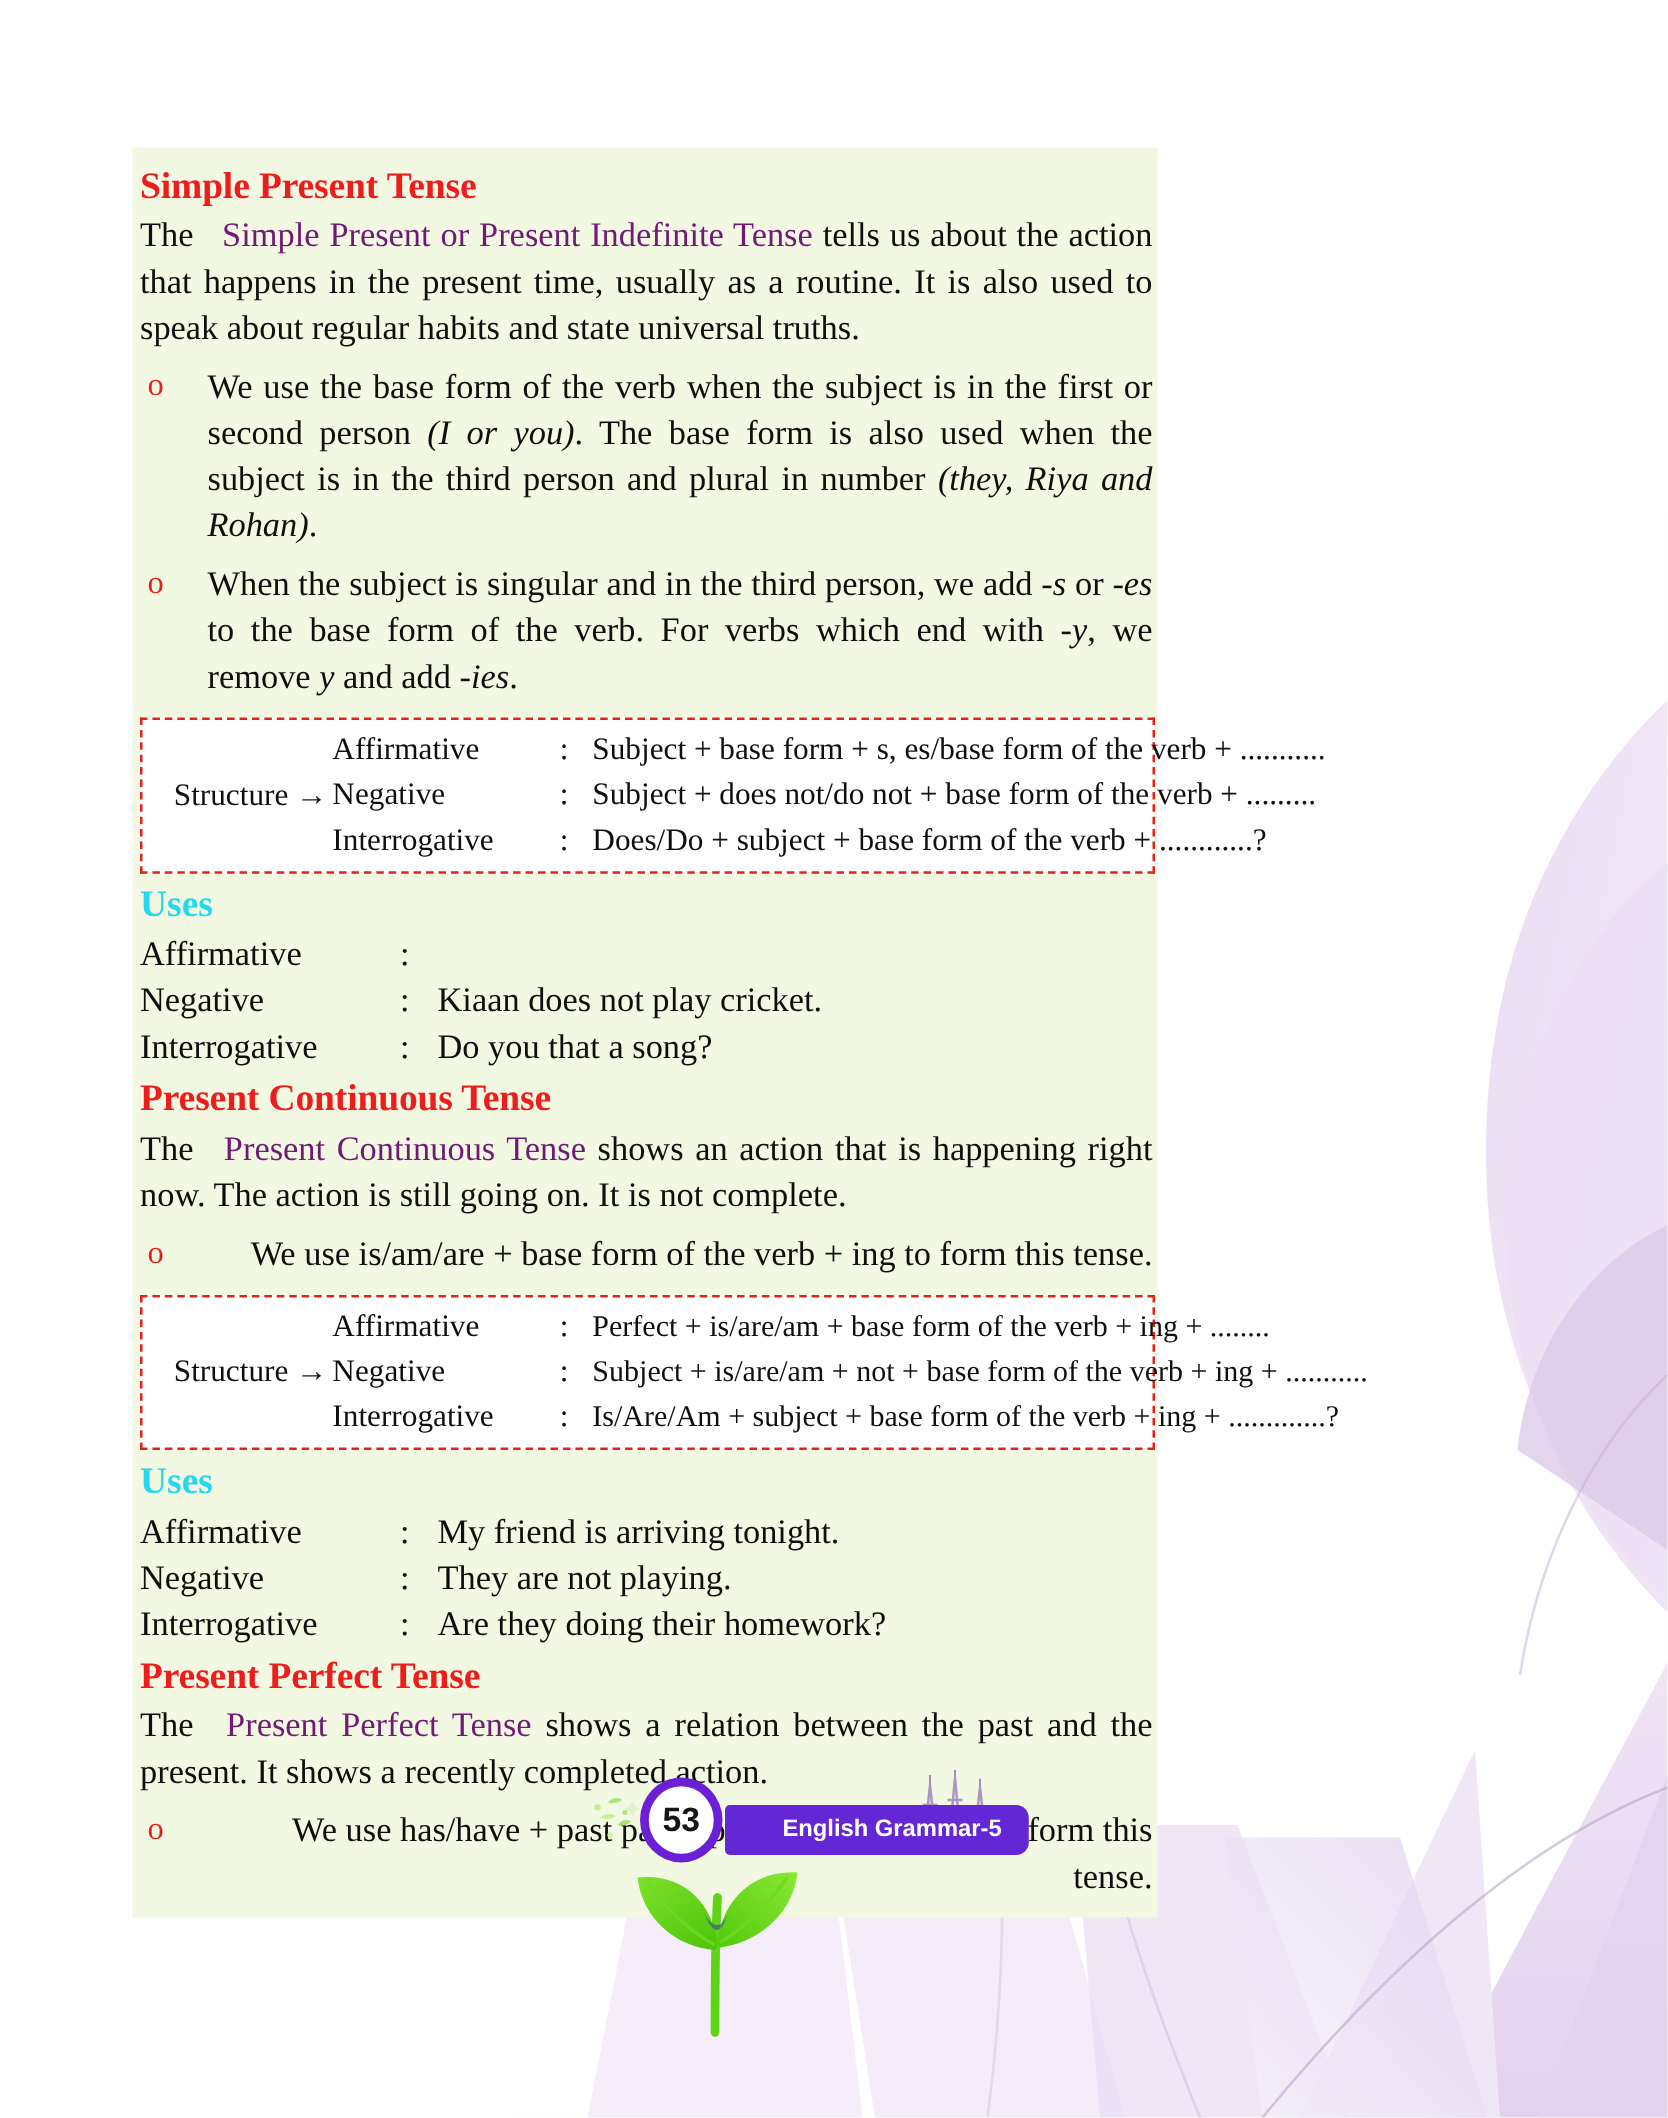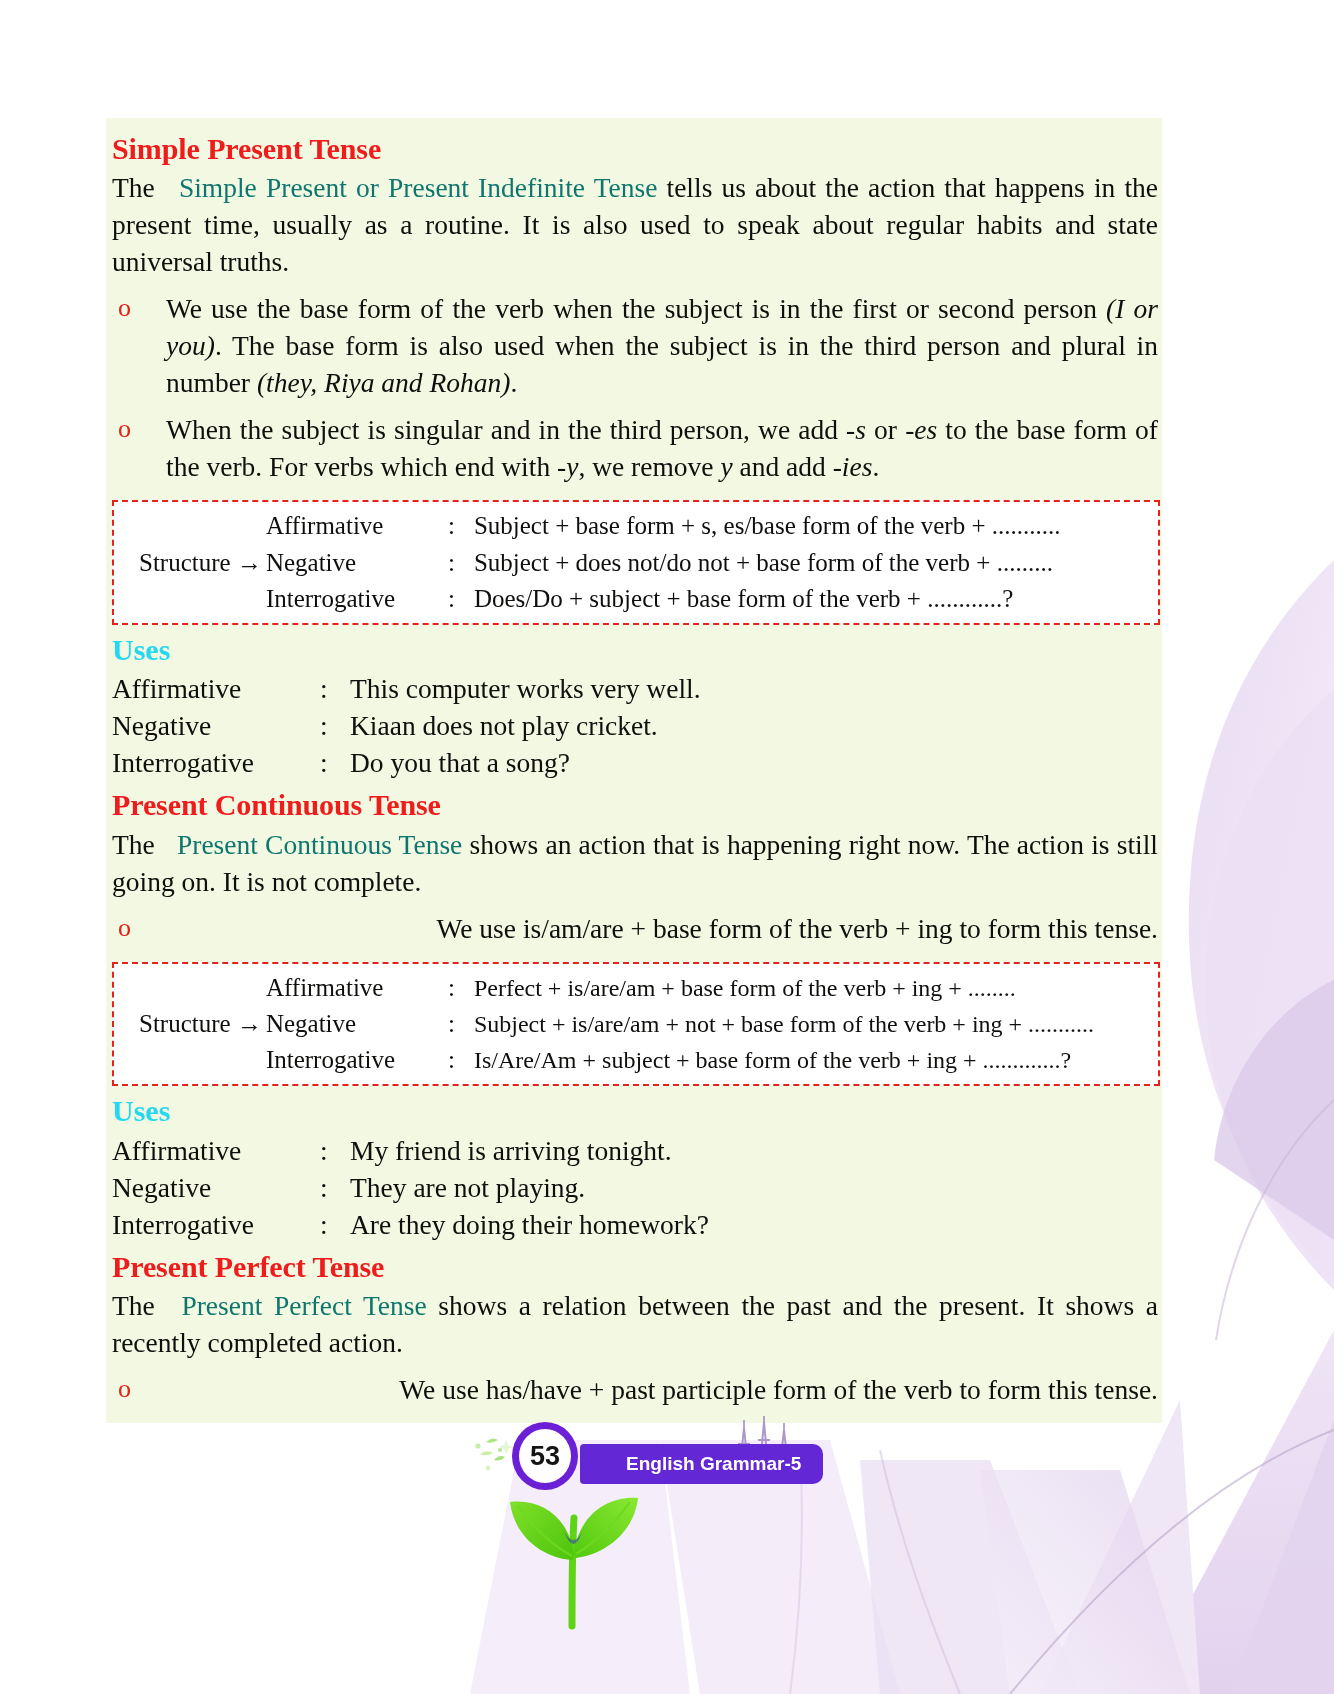--- a/index.html
+++ b/index.html
@@ -21,21 +21,21 @@
     inset: 0;
     pointer-events: none;
     z-index: 0;
   }
 
   
   #content-panel {
     position: absolute;
     left: 106px;
     top: 118px;
-    width: 1056px;
+    width: 820px;
     background: #f2f8e2;
     z-index: 2;
     padding: 8px 0 14px 0;
     box-sizing: border-box;
   }
 
   .tense-heading {
     color: #ef1c1c;
     font-weight: bold;
     font-size: 30px;
@@ -55,21 +55,21 @@
   .para {
     font-size: 27.5px;
     line-height: 1.345;
     color: #100f0d;
     text-align: justify;
     margin: 0 4px 0 6px;
   }
   .para.last-line-left { text-align-last: left; }
 
   .hl {
-    color: #0f766e;
+    color: #701a75;
     margin-left: 15px;
   }
 
   
   .bullet-row {
     display: flex;
     align-items: flex-start;
     margin: 10px 4px 0 6px;
   }
   .bullet-mark {
@@ -300,21 +300,20 @@
         <span class="sr-val">Does/Do + subject + base form of the verb + ............?</span>
       </div>
     </div>
   </div>
 
   <div class="uses-heading">Uses</div>
 
   <div class="uses-row">
     <span class="ur-type">Affirmative</span>
     <span class="ur-colon">:</span>
-    <span class="ur-val">This computer works very well.</span>
   </div>
   <div class="uses-row">
     <span class="ur-type">Negative</span>
     <span class="ur-colon">:</span>
     <span class="ur-val">Kiaan does not play cricket.</span>
   </div>
   <div class="uses-row">
     <span class="ur-type">Interrogative</span>
     <span class="ur-colon">:</span>
     <span class="ur-val">Do you that a song?</span>

